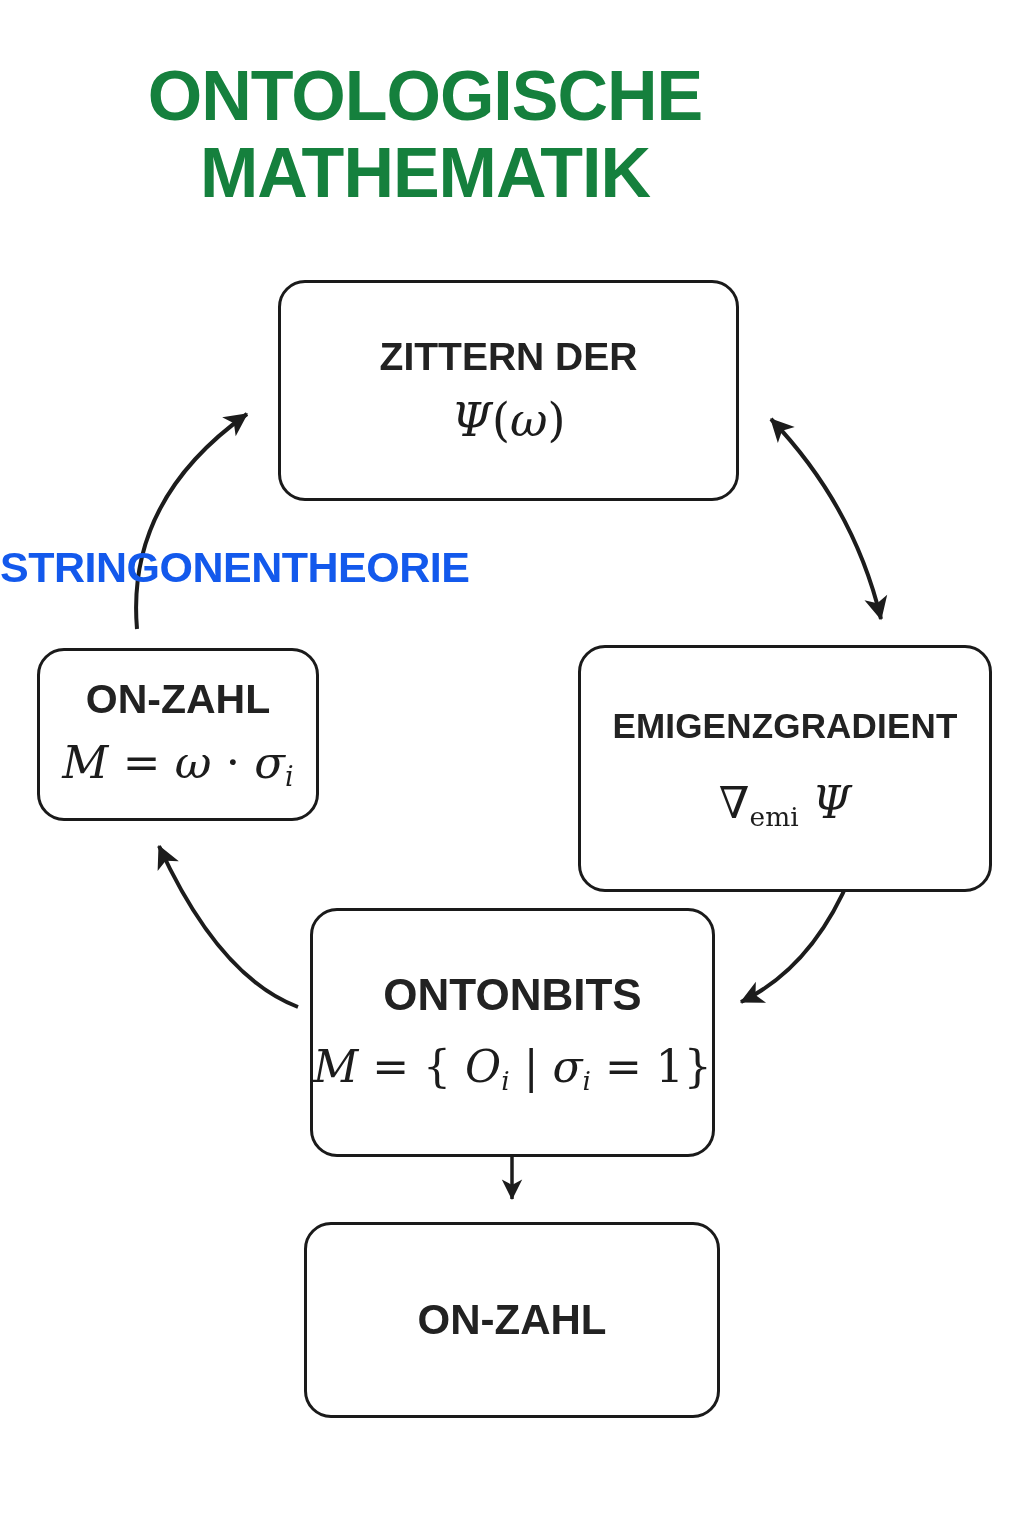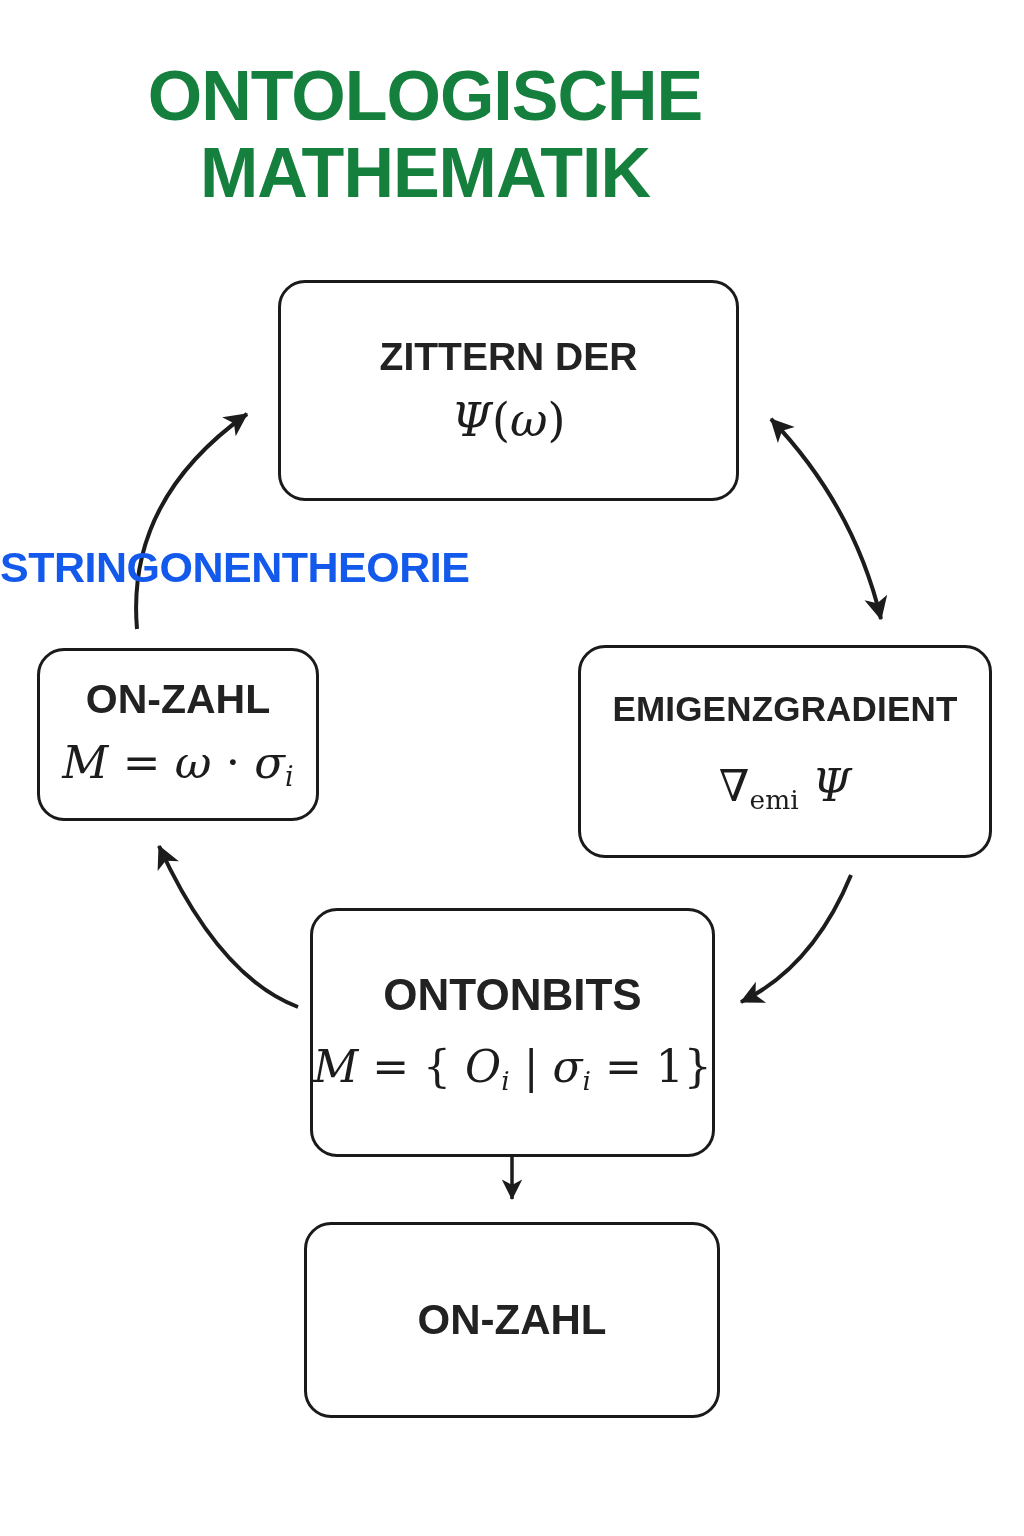--- a/index.html
+++ b/index.html
@@ -83,21 +83,21 @@
 
   
   .box-zittern   { left: 278px; top: 280px; width: 461px; height: 221px; }
   .box-zittern .node-title   { font-size: 39px; }
   .box-zittern .formula      { font-size: 46px; margin-top: 14px; }
 
   .box-onzahl-left { left: 37px; top: 648px; width: 282px; height: 173px; }
   .box-onzahl-left .node-title { font-size: 41px; }
   .box-onzahl-left .formula    { font-size: 45px; margin-top: 12px; }
 
-  .box-emigenz   { left: 578px; top: 645px; width: 414px; height: 213px; }
+  .box-emigenz   { left: 578px; top: 645px; width: 414px; height: 247px; }
   .box-emigenz .node-title   { font-size: 35px; letter-spacing: 0.2px; }
   .box-emigenz .formula      { font-size: 44px; margin-top: 30px; }
 
   .box-ontonbits { left: 310px; top: 908px; width: 405px; height: 249px; }
   .box-ontonbits .node-title { font-size: 44px; }
   .box-ontonbits .formula    { font-size: 44px; margin-top: 20px; }
 
   .box-onzahl-bottom { left: 304px; top: 1222px; width: 416px; height: 196px; }
   .box-onzahl-bottom .node-title { font-size: 42px; }
   .box-onzahl-bottom .formula    { font-size: 44px; margin-top: 12px; }

